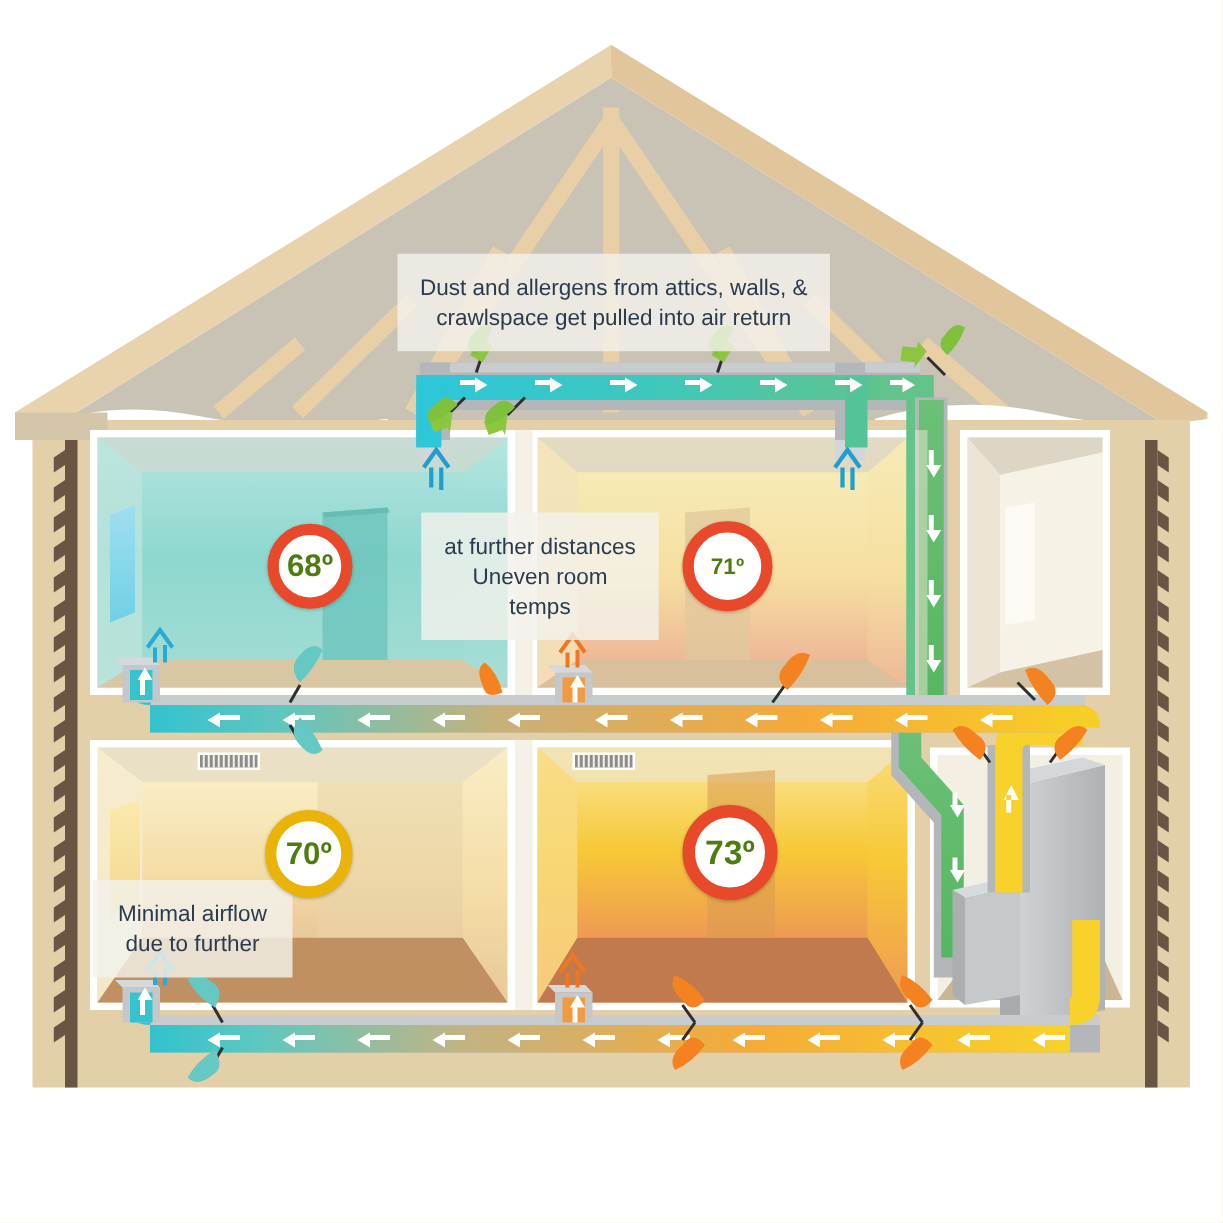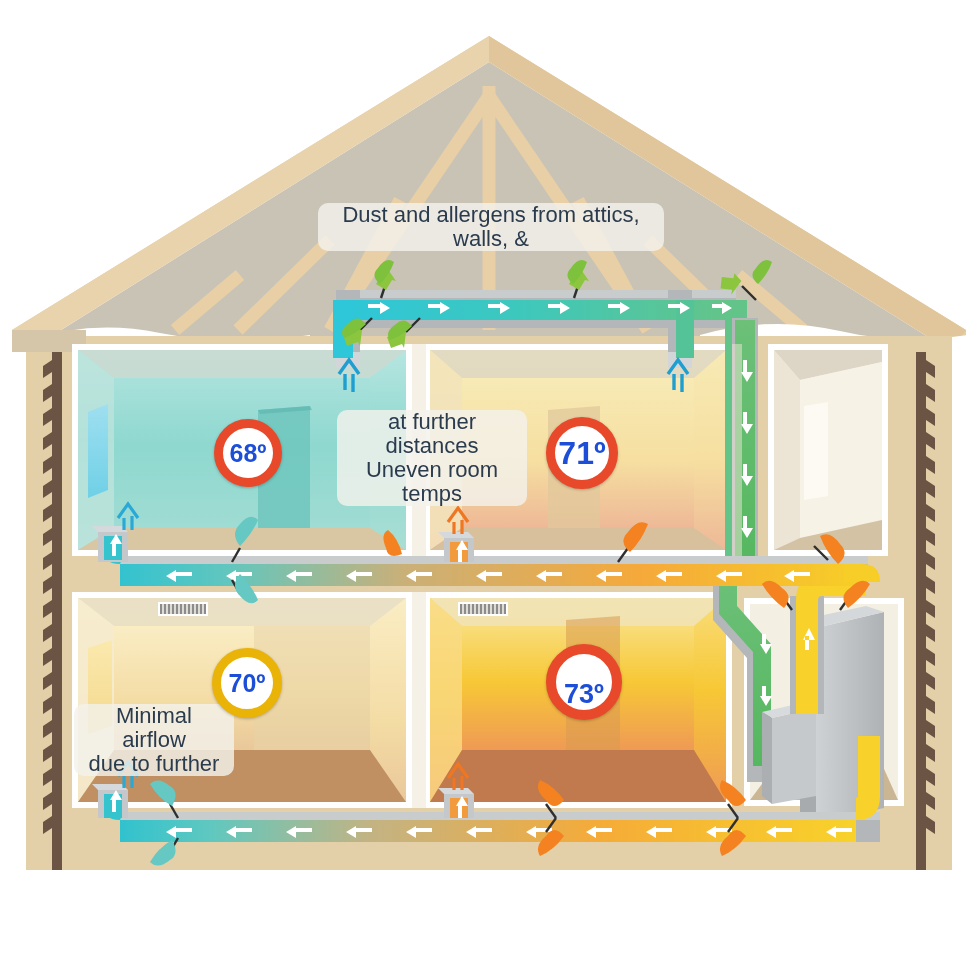--- a/index.html
+++ b/index.html
@@ -1,26 +1,26 @@
 <!DOCTYPE html>
 <html><head>
 <meta charset="utf-8">
 <style>
   html,body{margin:0;padding:0;background:#ffffff;}
   body{width:978px;height:978px;overflow:hidden;
        font-family:"Liberation Sans",sans-serif;}
   #stage{position:relative;width:978px;height:978px;background:#fff;}
   svg#art{position:absolute;left:0;top:0;}
   .callout{position:absolute;background:rgba(243,242,236,.82);
-           color:#2b3b4e;font-size:22px;line-height:24px;text-align:center;
-           padding:0 14px;box-sizing:border-box;border-radius:10px;}
+           color:#2b3b4e;font-size:18px;line-height:24px;text-align:center;
+           padding:15px 14px;box-sizing:border-box;}
   .badge{position:absolute;border-radius:50%;background:#fff;
          box-shadow:0 1px 3px rgba(0,0,0,.25);
          display:flex;align-items:center;justify-content:center;
-         font-weight:bold;color:#1d4ed8;box-sizing:border-box;}
+         font-weight:bold;color:#4d7c0f;box-sizing:border-box;}
 </style>
 </head>
 <body>
 
 <div id="stage">
 
 <svg id="art" width="978" height="978" viewBox="0 0 978 978">
   <defs>
     <linearGradient id="gRoomCool" x1="0" y1="0" x2="0" y2="1">
       <stop offset="0%" stop-color="#b7e6e0"></stop>
@@ -477,38 +477,39 @@
 
   <g>
     <rect x="412" y="344" width="14" height="212" fill="#f6f1e6"></rect>
     <rect x="732" y="344" width="10" height="212" fill="#efe8d8" opacity=".5"></rect>
     <rect x="412" y="592" width="14" height="216" fill="#f6f1e6"></rect>
   </g>
 </svg>
 
 <div class="callout" style="left:318px;top:203px;width:346px;">
   <div>Dust and allergens from attics, walls, &amp;</div>
+  <div>crawlspace get pulled into air return</div>
 </div>
 
 <div class="callout" style="left:337px;top:410px;width:190px;">
   <div>at further distances</div>
   <div>Uneven room temps</div>
 </div>
 
 <div class="callout" style="left:74px;top:704px;width:160px;">
   <div>Minimal airflow</div>
   <div>due to further</div>
 </div>
 
 <div class="badge" style="left:214px;top:419px;width:68px;height:68px;border:9px solid #e8492a;font-size:25px;">
   <span>68º</span>
 </div>
-<div class="badge" style="left:546px;top:417px;width:72px;height:72px;border:9px solid #e8492a;font-size:32px;">
+<div class="badge" style="left:546px;top:417px;width:72px;height:72px;border:9px solid #e8492a;font-size:18px;">
   <span>71º</span>
 </div>
 <div class="badge" style="left:212px;top:648px;width:70px;height:70px;border:9px solid #eab308;font-size:25px;">
   <span>70º</span>
 </div>
-<div class="badge" style="left:546px;top:644px;width:76px;height:76px;border:10px solid #e8492a;font-size:27px;align-items:flex-end;">
+<div class="badge" style="left:546px;top:644px;width:76px;height:76px;border:10px solid #e8492a;font-size:27px;">
   <span>73º</span>
 </div>
 
 </div>
 
 </body></html>

